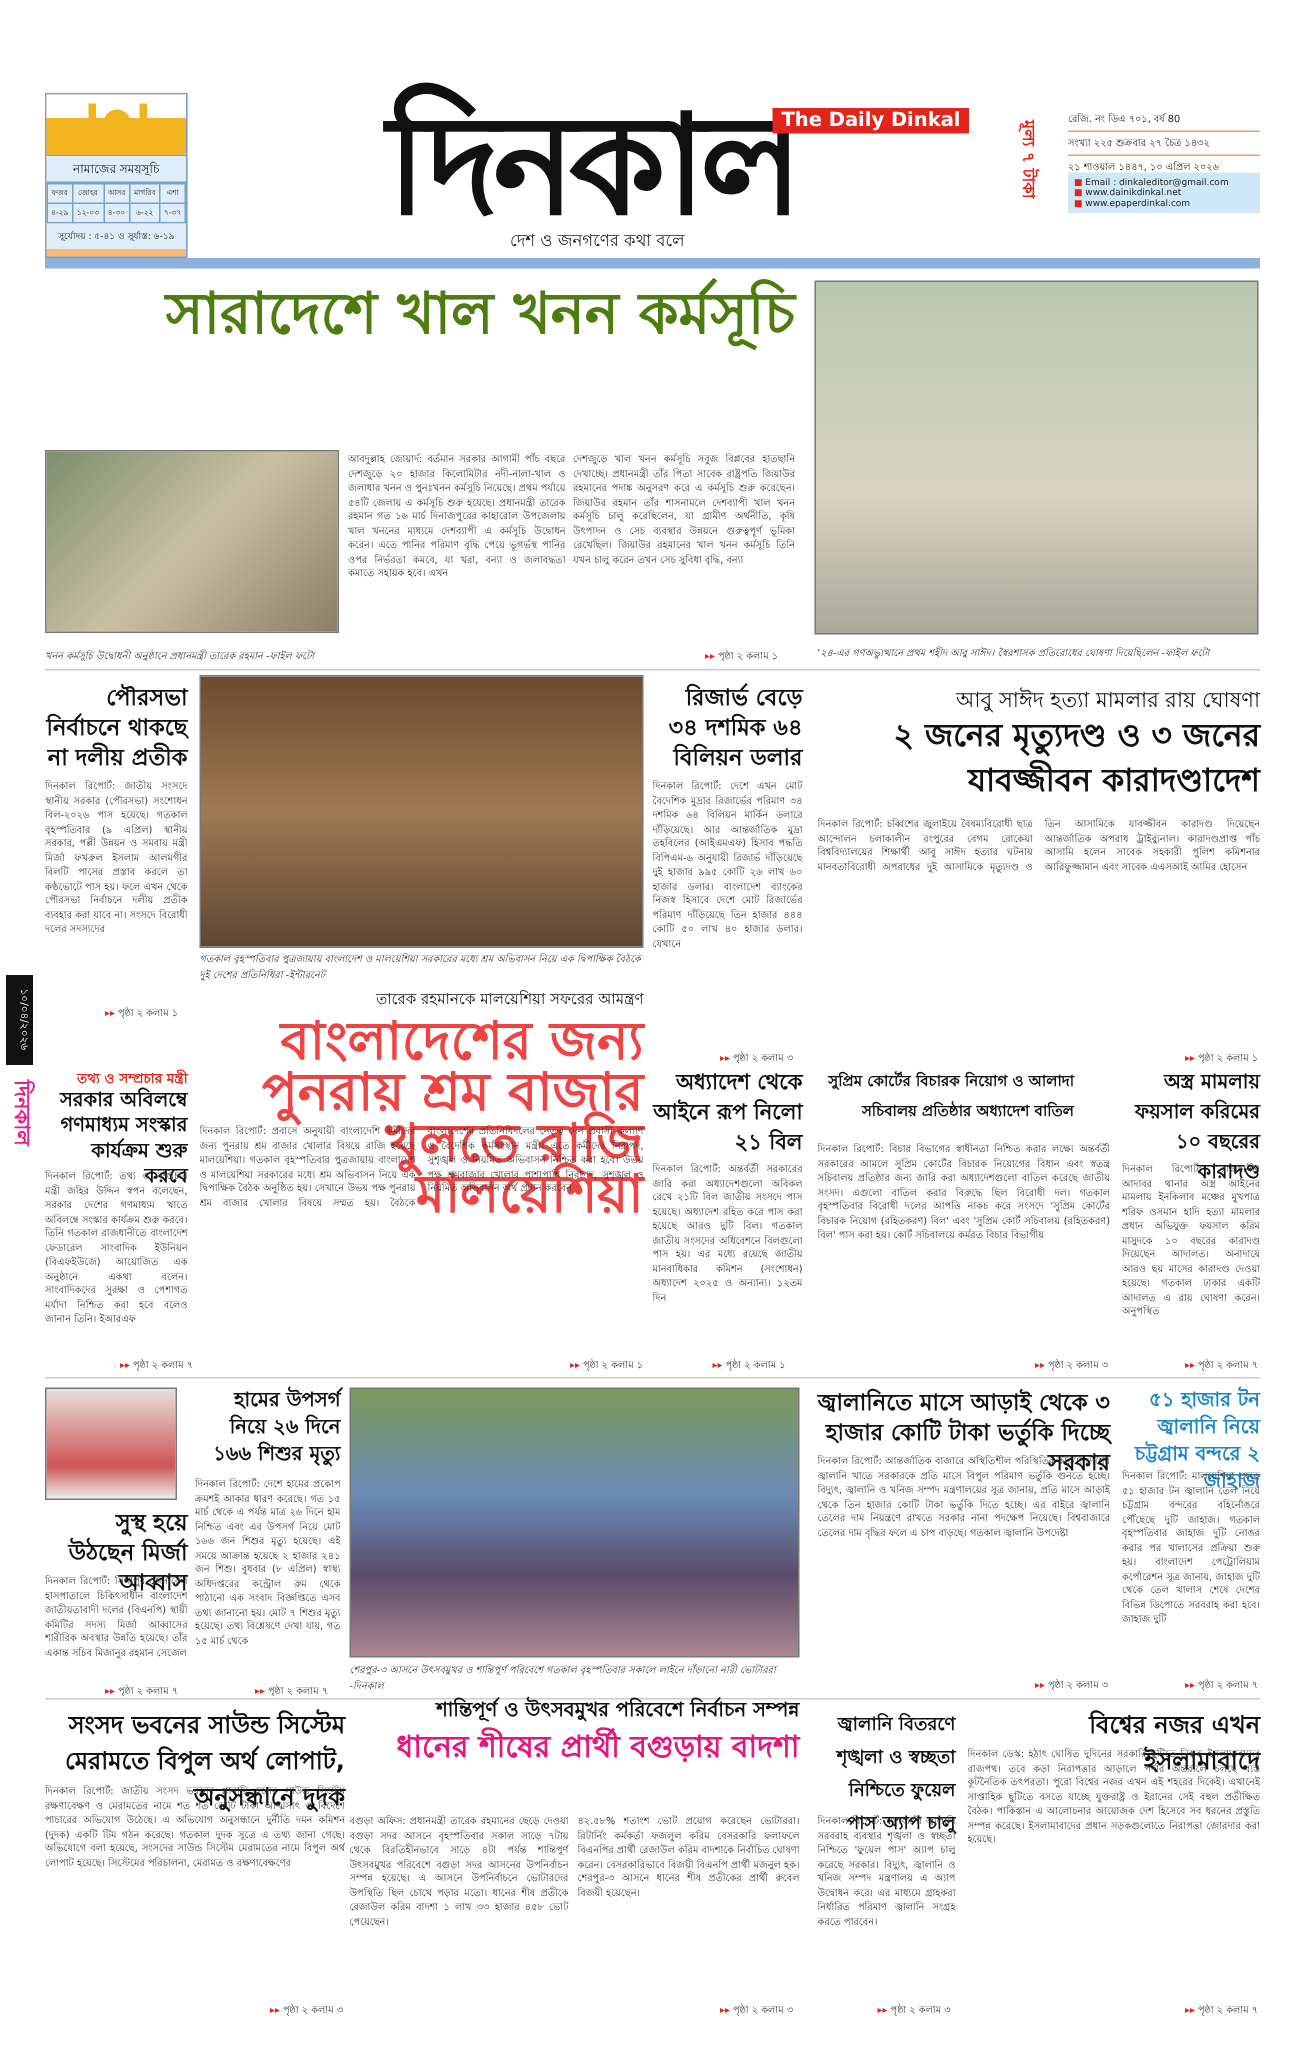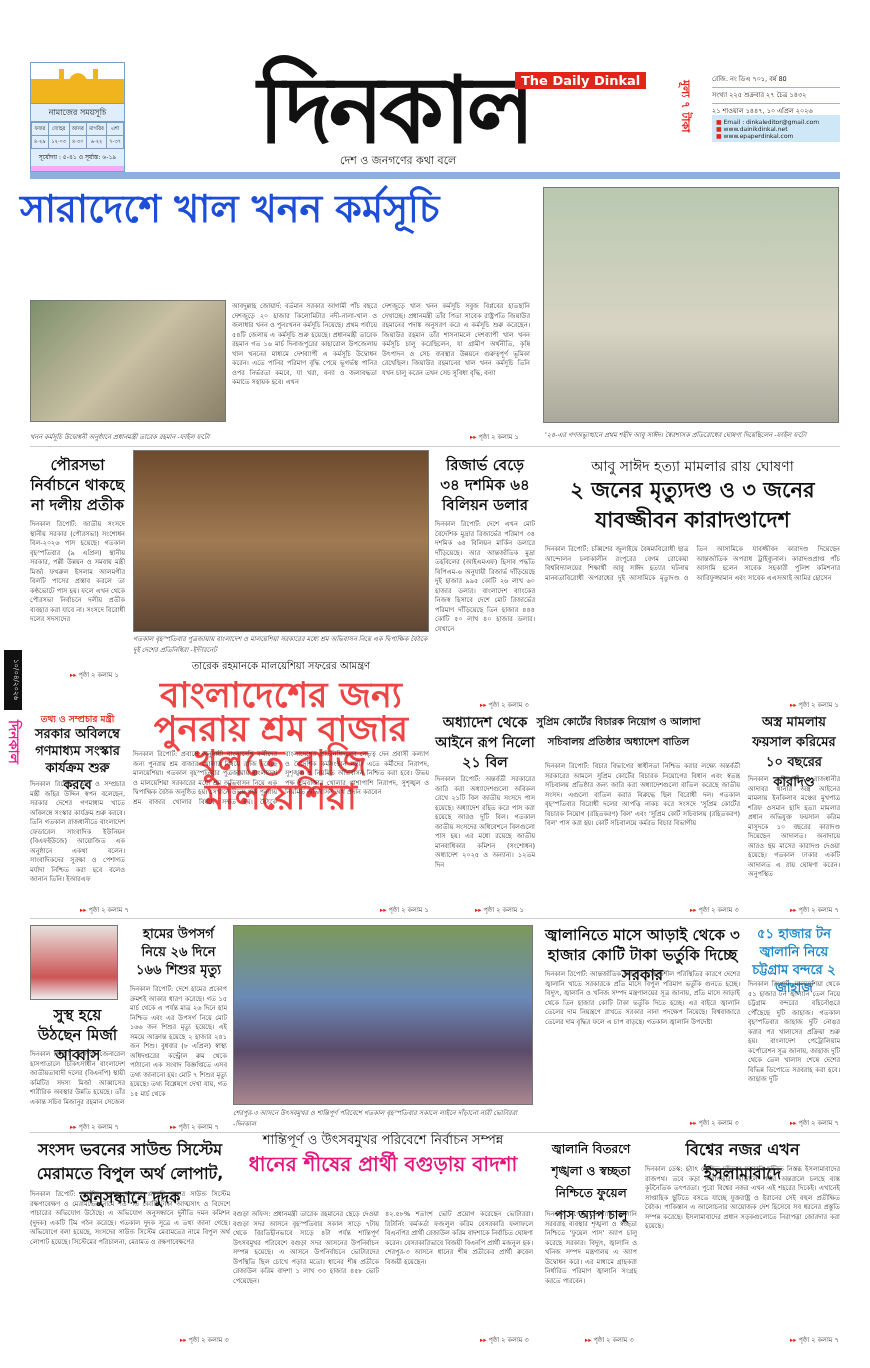--- a/index.html
+++ b/index.html
@@ -1,40 +1,40 @@
 <!DOCTYPE html>
 <html><head>
 <meta charset="utf-8">
 <style>
 *{box-sizing:border-box;margin:0;padding:0}
 body{width:870px;height:1368px;background:#fff;font-family:"DejaVu Sans",sans-serif;color:#222;position:relative;overflow:hidden}
 .abs{position:absolute}
-.prayer{left:30px;top:62px;width:95px;height:110px;border:1px solid #7aa0c8;background:#f0abfc}
+.prayer{left:30px;top:62px;width:95px;height:110px;border:1px solid #7aa0c8;background:#fdba74}
 .prayer .mosque{height:40px;background:linear-gradient(#fff 0,#fff 40%,#f1b41f 40%);position:relative}
 .prayer .mosque span{position:absolute;bottom:0;background:#f1b41f}
 .prayer .ptitle{font-size:8px;text-align:center;border-top:1px solid #7aa0c8;border-bottom:1px solid #7aa0c8;background:#dfeefa;padding:2px 0}
 .prayer table{width:100%;border-collapse:collapse;font-size:5px;background:#dfeefa}
 .prayer td{border:1px solid #7aa0c8;text-align:center;padding:2px 0}
 .prayer .sun{font-size:6px;text-align:center;padding:3px 0;background:#dfeefa}
 .masthead{left:258px;top:60px;width:380px;height:100px;font-size:92px;font-weight:bold;line-height:100px;color:#111;font-family:"DejaVu Serif",serif;letter-spacing:-4px}
 .en-name{left:515px;top:72px;background:#e1251b;color:#fff;font-size:13px;font-weight:bold;padding:1px 6px}
 .tagline{left:340px;top:152px;font-size:11px;color:#222}
 .price{left:678px;top:80px;width:16px;height:100px;color:#e1251b;font-size:11px;writing-mode:vertical-rl;font-weight:bold}
 .meta{left:712px;top:72px;width:128px;font-size:6.5px}
 .meta div{border-bottom:1px solid #f0a060;padding:2px 0}
 .contact{left:712px;top:115px;width:128px;background:#cfe8f7;font-size:6px;padding:3px 4px}
 .contact div::before{content:"■ ";color:#e1251b}
 .bluebar{left:30px;top:172px;width:810px;height:7px;background:#8db1de}
-.lead-title{left:20px;top:185px;width:510px;text-align:left;color:#1d4ed8;font-size:38px;font-weight:bold;line-height:48px}
+.lead-title{left:20px;top:185px;width:510px;text-align:right;color:#4d7c0f;font-size:38px;font-weight:bold;line-height:48px}
 .photo{background:linear-gradient(135deg,#7d8f6c,#c9c0a4 50%,#8a7f68);border:1px solid #777}
 .cap{font-size:6.5px;font-style:italic;color:#333}
 .col{font-size:6.5px;line-height:9.5px;text-align:justify;color:#333;overflow:hidden}
 .cont{font-size:6.5px;color:#333}
 .cont::before{content:"▸▸ ";color:#e1251b}
-.hd{font-weight:bold;color:#111;text-align:center}
+.hd{font-weight:bold;color:#111;text-align:right}
 .vlab{left:4px;top:650px;width:18px;height:60px;background:#111;color:#fff;font-size:7px;writing-mode:vertical-rl;text-align:center}
 .vlogo{left:2px;top:720px;width:24px;height:100px;color:#e91e8c;font-size:14px;font-weight:bold;writing-mode:vertical-rl}
 .rule{background:#ccc}
 </style>
 </head>
 <body>
 
 <div class="abs prayer">
   <div class="mosque">
     <span style="left:8px;width:14px;height:16px"></span>
@@ -157,21 +157,21 @@
 <div class="abs hd" style="left:748px;top:925px;width:92px;font-size:13px;line-height:18px;color:#1e88c7">৫১ হাজার টন জ্বালানি নিয়ে চট্টগ্রাম বন্দরে ২ জাহাজ</div>
 <div class="abs col" style="left:748px;top:980px;width:92px;height:135px">দিনকাল রিপোর্ট: মালয়েশিয়া থেকে ৫১ হাজার টন জ্বালানি তেল নিয়ে চট্টগ্রাম বন্দরের বহির্নোঙরে পৌঁছেছে দুটি জাহাজ। গতকাল বৃহস্পতিবার জাহাজ দুটি নোঙর করার পর খালাসের প্রক্রিয়া শুরু হয়। বাংলাদেশ পেট্রোলিয়াম কর্পোরেশন সূত্র জানায়, জাহাজ দুটি থেকে তেল খালাস শেষে দেশের বিভিন্ন ডিপোতে সরবরাহ করা হবে। জাহাজ দুটি</div>
 <div class="abs cont" style="left:790px;top:1118px">পৃষ্ঠা ২ কলাম ৭</div>
 
 <div class="abs rule" style="left:30px;top:1132px;width:810px;height:1px"></div>
 
 <div class="abs hd" style="left:30px;top:1138px;width:200px;font-size:16px;line-height:24px">সংসদ ভবনের সাউন্ড সিস্টেম মেরামতে বিপুল অর্থ লোপাট, অনুসন্ধানে দুদক</div>
 <div class="abs col" style="left:30px;top:1190px;width:200px;height:140px">দিনকাল রিপোর্ট: জাতীয় সংসদ ভবনের প্লানারি হলের সাউন্ড সিস্টেম রক্ষণাবেক্ষণ ও মেরামতের নামে শত শত কোটি টাকা আত্মসাৎ ও বিদেশে পাচারের অভিযোগ উঠেছে। এ অভিযোগ অনুসন্ধানে দুর্নীতি দমন কমিশন (দুদক) একটি টিম গঠন করেছে। গতকাল দুদক সূত্রে এ তথ্য জানা গেছে। অভিযোগে বলা হয়েছে, সংসদের সাউন্ড সিস্টেম মেরামতের নামে বিপুল অর্থ লোপাট হয়েছে। সিস্টেমের পরিচালনা, মেরামত ও রক্ষণাবেক্ষণের</div>
 <div class="abs cont" style="left:180px;top:1335px">পৃষ্ঠা ২ কলাম ৩</div>
 
-<div class="abs hd" style="left:233px;top:1130px;width:300px;font-size:13px;font-weight:normal">শান্তিপূর্ণ ও উৎসবমুখর পরিবেশে নির্বাচন সম্পন্ন</div>
+<div class="abs hd" style="left:233px;top:1130px;width:300px;font-size:13px;font-weight:bold">শান্তিপূর্ণ ও উৎসবমুখর পরিবেশে নির্বাচন সম্পন্ন</div>
 <div class="abs hd" style="left:233px;top:1150px;width:300px;font-size:20px;line-height:28px;color:#e6157f">
   <div>ধানের শীষের প্রার্থী বগুড়ায় বাদশা</div>
 </div>
 <div class="abs col" style="left:233px;top:1210px;width:146px;height:122px">বগুড়া অফিস: প্রধানমন্ত্রী তারেক রহমানের ছেড়ে দেওয়া বগুড়া সদর আসনে বৃহস্পতিবার সকাল সাড়ে ৭টায় থেকে বিরতিহীনভাবে সাড়ে ৪টা পর্যন্ত শান্তিপূর্ণ উৎসবমুখর পরিবেশে বগুড়া সদর আসনের উপনির্বাচন সম্পন্ন হয়েছে। এ আসনে উপনির্বাচনে ভোটারদের উপস্থিতি ছিল চোখে পড়ার মতো। ধানের শীষ প্রতীকে রেজাউল করিম বাদশা ১ লাখ ৩৩ হাজার ৪৫৮ ভোট পেয়েছেন।</div>
 <div class="abs col" style="left:385px;top:1210px;width:148px;height:122px">৪২.৫৮% শতাংশ ভোট প্রয়োগ করেছেন ভোটাররা। রিটার্নিং কর্মকর্তা ফজলুল করিম বেসরকারি ফলাফলে বিএনপির প্রার্থী রেজাউল করিম বাদশাকে নির্বাচিত ঘোষণা করেন। বেসরকারিভাবে বিজয়ী বিএনপি প্রার্থী মজনুল হক। শেরপুর-৩ আসনে ধানের শীষ প্রতীকের প্রার্থী রুবেল বিজয়ী হয়েছেন।</div>
 <div class="abs cont" style="left:480px;top:1335px">পৃষ্ঠা ২ কলাম ৩</div>
 
 <div class="abs hd" style="left:545px;top:1138px;width:92px;font-size:12px;line-height:22px">জ্বালানি বিতরণে শৃঙ্খলা ও স্বচ্ছতা নিশ্চিতে ফুয়েল পাস অ্যাপ চালু</div>
 <div class="abs col" style="left:545px;top:1210px;width:92px;height:122px">দিনকাল রিপোর্ট: দেশব্যাপী জ্বালানি সরবরাহ ব্যবস্থার শৃঙ্খলা ও স্বচ্ছতা নিশ্চিতে 'ফুয়েল পাস' অ্যাপ চালু করেছে সরকার। বিদ্যুৎ, জ্বালানি ও খনিজ সম্পদ মন্ত্রণালয় এ অ্যাপ উদ্বোধন করে। এর মাধ্যমে গ্রাহকরা নির্ধারিত পরিমাণ জ্বালানি সংগ্রহ করতে পারবেন।</div>
 <div class="abs cont" style="left:585px;top:1335px">পৃষ্ঠা ২ কলাম ৩</div>

